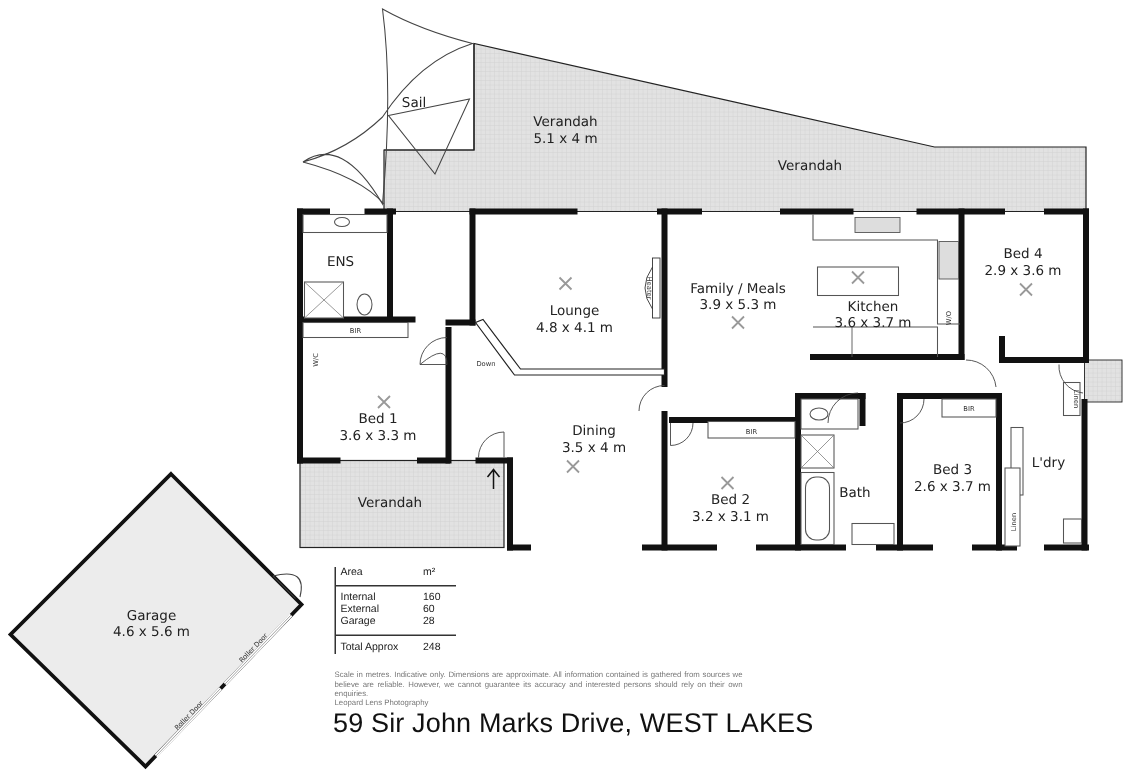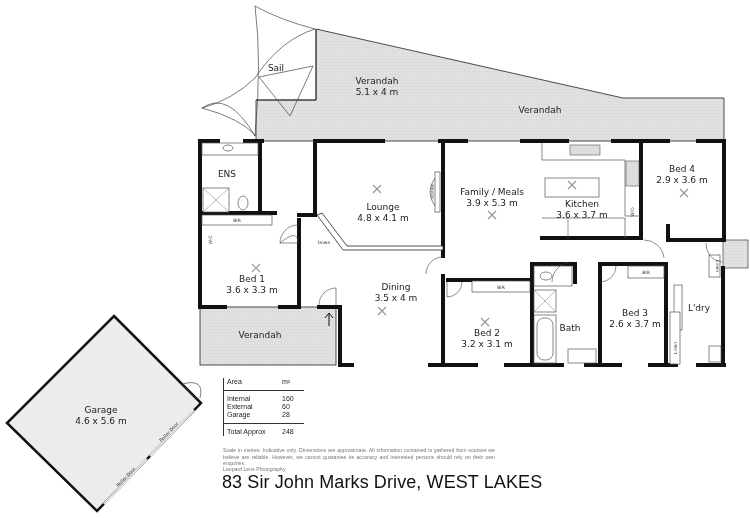--- a/index.html
+++ b/index.html
@@ -224,13 +224,13 @@
     <span>28</span>
   </div>
   <div class="area-row area-total">
     <span>Total Approx</span>
     <span>248</span>
   </div>
 </div>
 
 <div class="disclaimer">Scale in metres. Indicative only. Dimensions are approximate. All information contained is gathered from sources we believe are reliable. However, we cannot guarantee its accuracy and interested persons should rely on their own enquiries.</div>
 <div class="credit">Leopard Lens Photography</div>
-<div class="address">83 Sir John Marks Drive, WEST LAKES</div>
+<div class="address">59 Sir John Marks Drive, WEST LAKES</div>
 
 </body></html>

